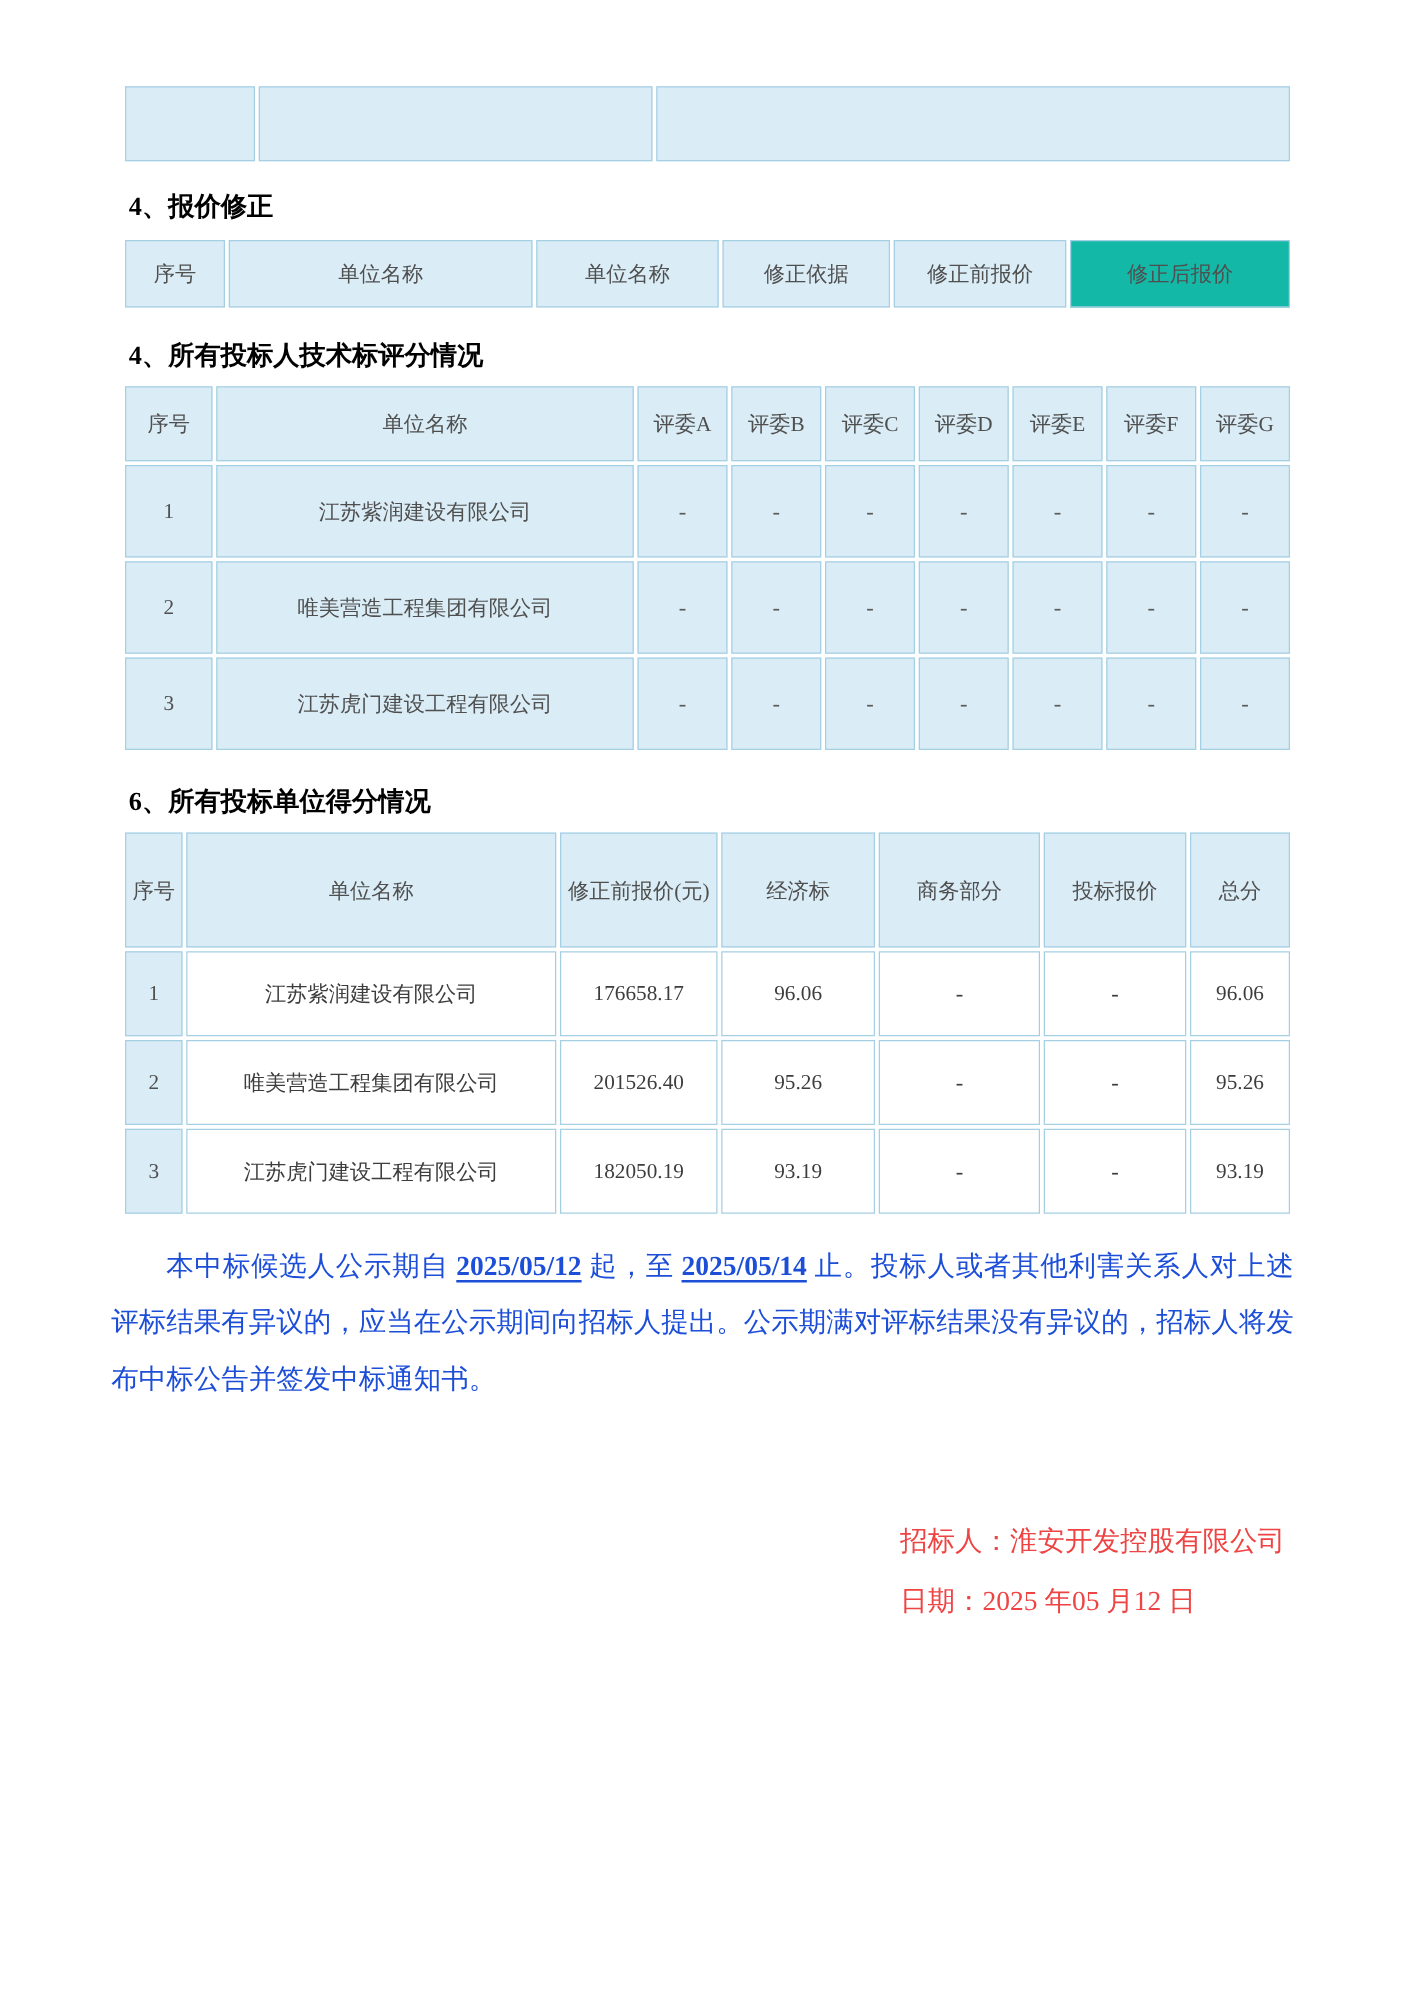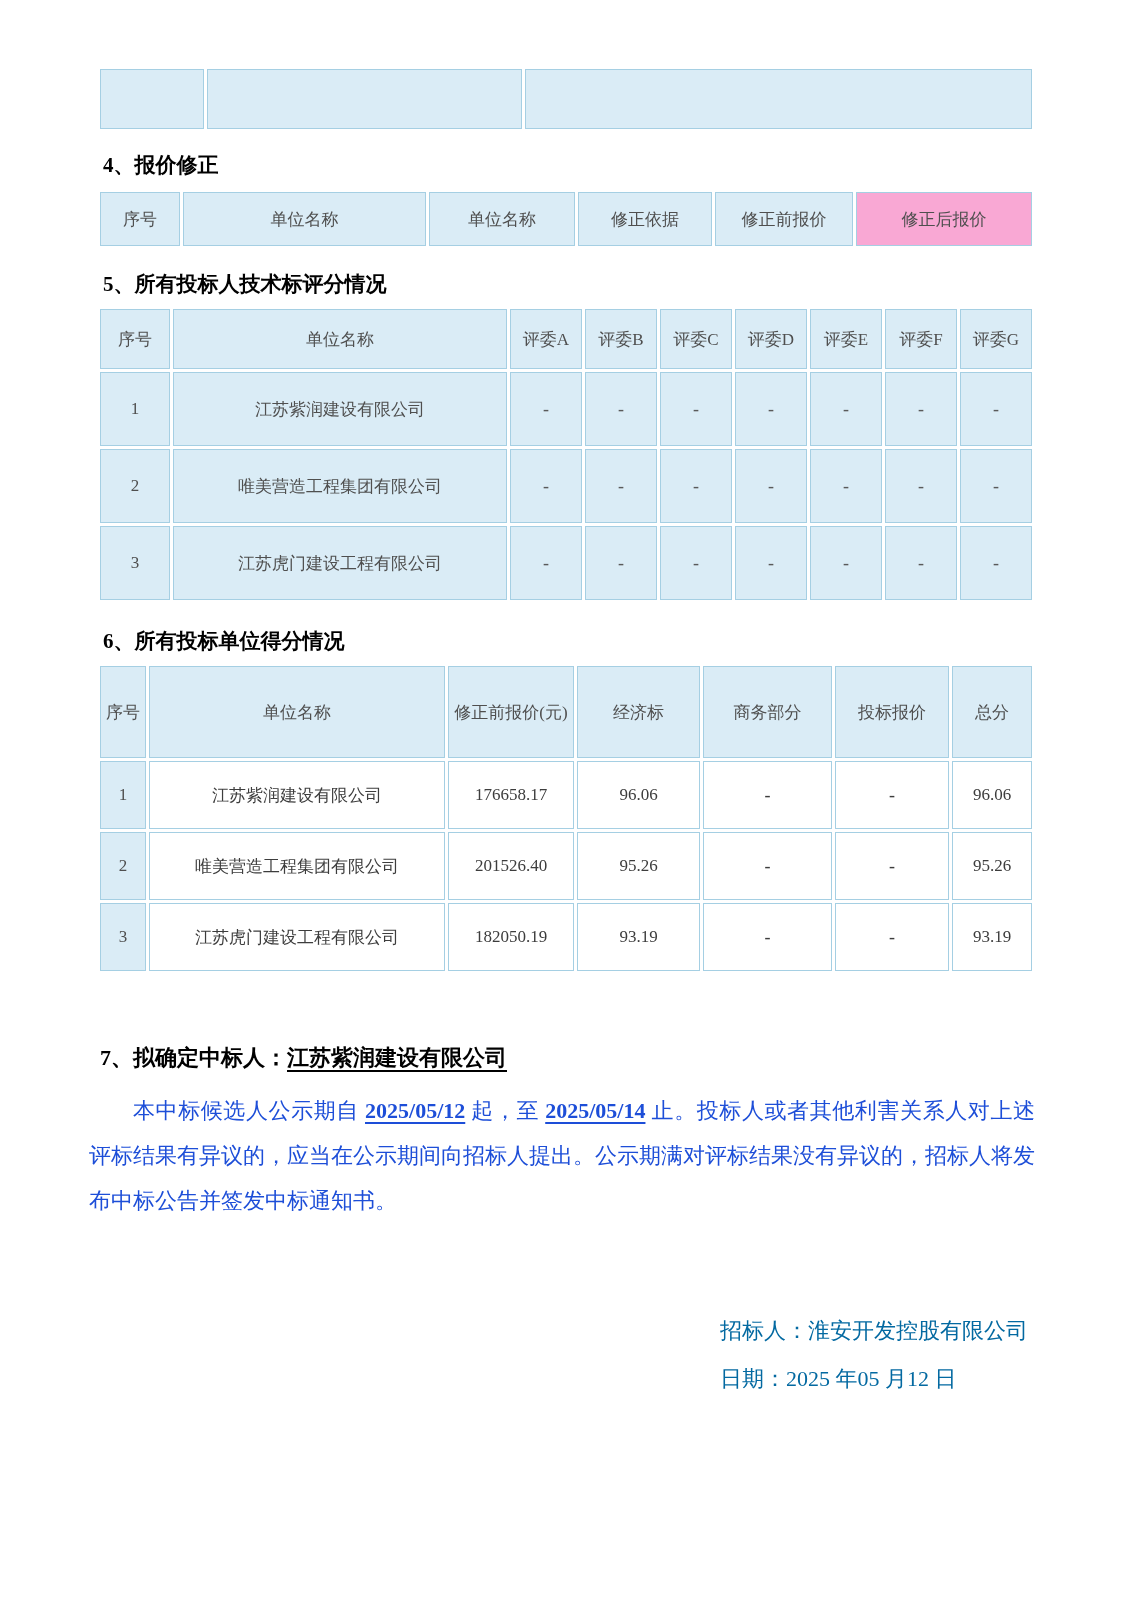--- a/index.html
+++ b/index.html
@@ -24,21 +24,21 @@
   td, th {
     border: 1px solid #a5cfe3;
     background: #daecf6;
     text-align: center;
     vertical-align: middle;
     font-weight: normal;
     font-size: 17px;
     color: #4f4f4f;
     overflow: hidden;
   }
-  td.white, th.white { background: #f9a8d4; }
+  td.white, th.white { background: #14b8a6; }
   .t-top td   { height: 60px; }
   .t4 th      { height: 54px; }
   .t5 th      { height: 60px; }
   .t5 td      { height: 74px; }
   .t6 th      { height: 92px; }
   .t6 td      { height: 68px; background: #ffffff; color: #3d3d3d; }
   .t6 td.no   { background: #daecf6; color: #4f4f4f; }
   .dash       { font-size: 18px; color: #5a5a5a; }
 
   
@@ -69,21 +69,21 @@
     text-decoration: underline;
     text-underline-offset: 4px;
   }
 
   
   .footer {
     margin-top: 84px;
     margin-left: 720px;
     font-size: 22px;
     line-height: 48px;
-    color: #0369a1;
+    color: #ef4444;
   }
 
   .spacer-top { height: 66px; }
 </style>
 </head>
 <body>
 
 <div class="page">
 
   <div class="spacer-top"></div>
@@ -118,21 +118,21 @@
       <th>序号</th>
       <th>单位名称</th>
       <th>单位名称</th>
       <th>修正依据</th>
       <th>修正前报价</th>
       <th class="white">修正后报价</th>
     </tr>
   </tbody>
     </table>
 
-  <div class="sec-title h5">5、所有投标人技术标评分情况</div>
+  <div class="sec-title h5">4、所有投标人技术标评分情况</div>
   <table class="t5">
     <colgroup>
         <col style="width:70px">
         <col style="width:334px">
         <col style="width:72px">
         <col style="width:72px">
         <col style="width:72px">
         <col style="width:72px">
         <col style="width:72px">
         <col style="width:72px">
@@ -230,23 +230,20 @@
       <td>江苏虎门建设工程有限公司</td>
       <td>182050.19</td>
       <td>93.19</td>
       <td class="dash">-</td>
       <td class="dash">-</td>
       <td>93.19</td>
     </tr>
   </tbody>
     </table>
 
-  <div class="sec-title h7">
-    <span>7、拟确定中标人：</span><span class="winner">江苏紫润建设有限公司</span>
-  </div>
 
   <p class="notice"><span>本中标候选人公示期自 </span><span class="date">2025/05/12</span><span> 起，至 </span><span class="date">2025/05/14</span><span> 止。投标人或者其他利害关系人对上述评标结果有异议的，应当在公示期间向招标人提出。公示期满对评标结果没有异议的，招标人将发布中标公告并签发中标通知书。</span></p>
 
   <div class="footer">
     <div>招标人：淮安开发控股有限公司</div>
     <div>日期：2025 年05 月12 日</div>
   </div>
 
 </div>
 

